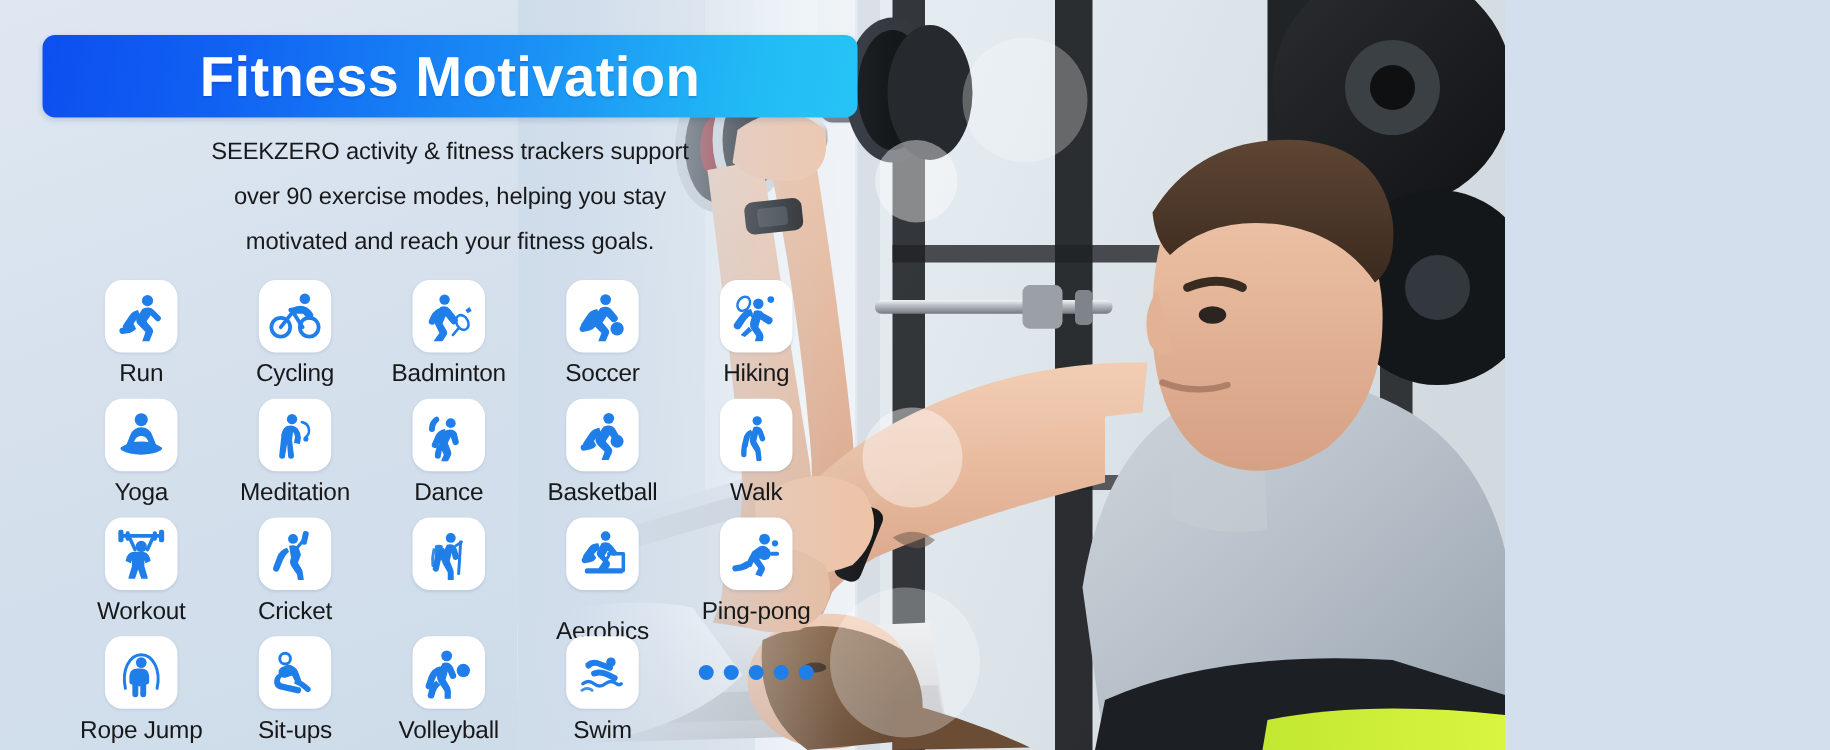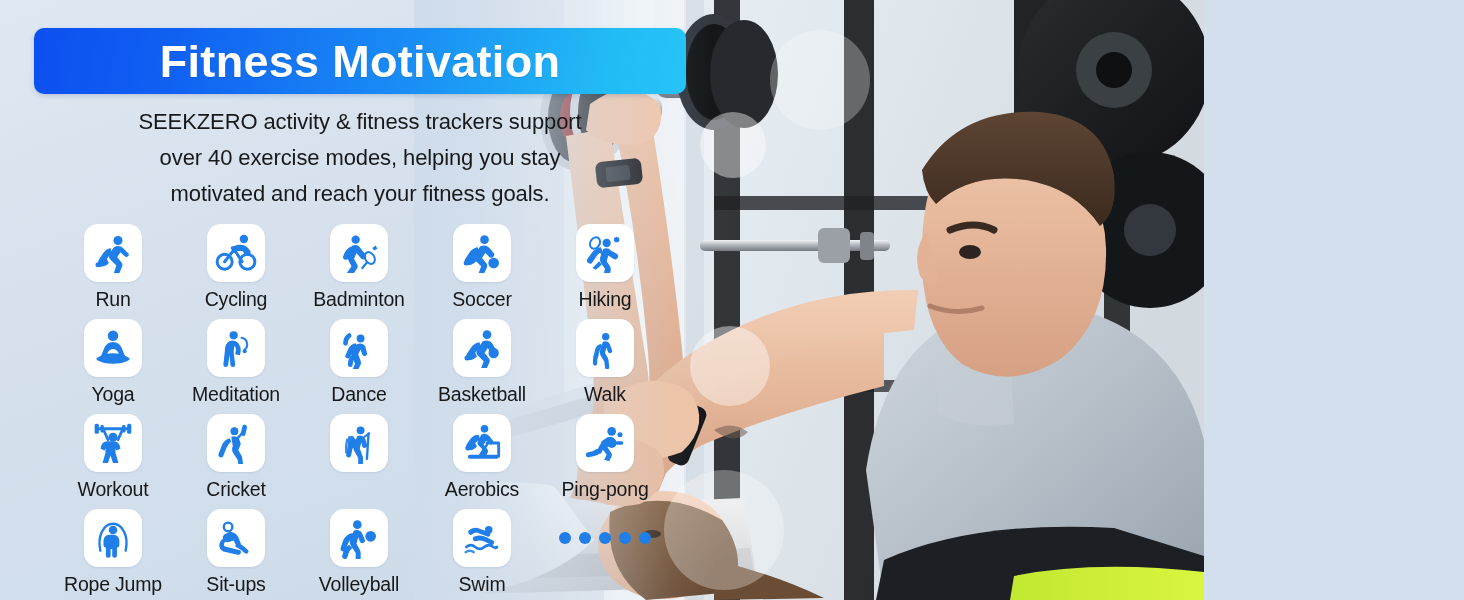--- a/index.html
+++ b/index.html
@@ -89,21 +89,21 @@
   }
 
   
   .subtitle {
     position: absolute;
     left: 22px;
     top: 104px;
     width: 676px;
     text-align: center;
     color: #18191b;
-    font-size: 22px;
+    font-size: 19px;
     line-height: 36px;
     letter-spacing: -0.1px;
   }
   .subtitle span { display: block; white-space: nowrap; }
 
   
   .grid {
     position: absolute;
     left: 52px;
     top: 224px;
@@ -315,21 +315,21 @@
   <div class="bokeh" style="left:770px; top:30px; width:100px; height:100px; background:rgba(255,255,255,0.28);"></div>
 
   <div class="panel">
 
     <div class="title-pill">
       <div class="title-text">Fitness Motivation</div>
     </div>
 
     <div class="subtitle">
       <span>SEEKZERO activity &amp; fitness trackers support</span>
-      <span>over 40 exercise modes, helping you stay</span>
+      <span>over 90 exercise modes, helping you stay</span>
       <span>motivated and reach your fitness goals.</span>
     </div>
 
     <div class="grid">
 
       <div class="grid-row">
         <div class="cell" style="left:0px;">
           <div class="tile">
             <svg width="40" height="40" viewBox="0 0 48 48">
               <circle cx="30" cy="9" r="5.4" fill="#1f7ee8"></circle>
@@ -498,21 +498,21 @@
               <path d="M21 22 q-4 3-5 8 l-2 10 q-1 3-4 2 q-3-1-2-4 l2-11 q2-7 9-9 z" fill="#1f7ee8"></path>
               <path d="M9 20 q-2 8-1 16" stroke="#1f7ee8" stroke-width="3" stroke-linecap="round" fill="none" opacity="0.9"></path>
               <path d="M10 16 q4-2 8 0 l0 14 q-4 2-8 0 z" fill="#1f7ee8" opacity="0.95"></path>
               <path d="M36 12 L34 44" stroke="#1f7ee8" stroke-width="3" stroke-linecap="round"></path>
               <path d="M31 16 L37 12" stroke="#1f7ee8" stroke-width="2.6" stroke-linecap="round"></path>
             </svg>
           </div>
           <div class="cell-label">Hiking</div>
         </div>
 
-        <div class="cell" style="left:369px;">
+        <div class="cell" style="left:369px;gap:16px;">
           <div class="tile">
             <svg width="42" height="40" viewBox="0 0 48 48">
               <circle cx="27" cy="7" r="4.6" fill="#1f7ee8"></circle>
               <path d="M23 14 q6-3 10 2 l4 5 q2 2 0 4 q-2 2-4 0 l-4-4 -3 5 4 5 q2 2 1 4 l-3 6 -5-2 3-6 -6-6 q-3-3 0-7 z" fill="#1f7ee8"></path>
               <path d="M22 20 q-4 1-6 4 l-4 5 q-2 3-5 1 q-3-2-1-5 l5-7 q3-4 9-4 z" fill="#1f7ee8"></path>
               <path d="M18 28 q-2 3-5 4 l-6 1 q-3 0-3-3 q0-3 3-3 l5-1 3-3 z" fill="#1f7ee8"></path>
               <path d="M30 24 L44 24 L44 40" stroke="#1f7ee8" stroke-width="3.4" fill="none" stroke-linecap="round" stroke-linejoin="round"></path>
               <rect x="7" y="38" width="37" height="5" rx="2.5" fill="#1f7ee8"></rect>
               <path d="M22 38 L30 26" stroke="#1f7ee8" stroke-width="3" stroke-linecap="round"></path>
             </svg>

